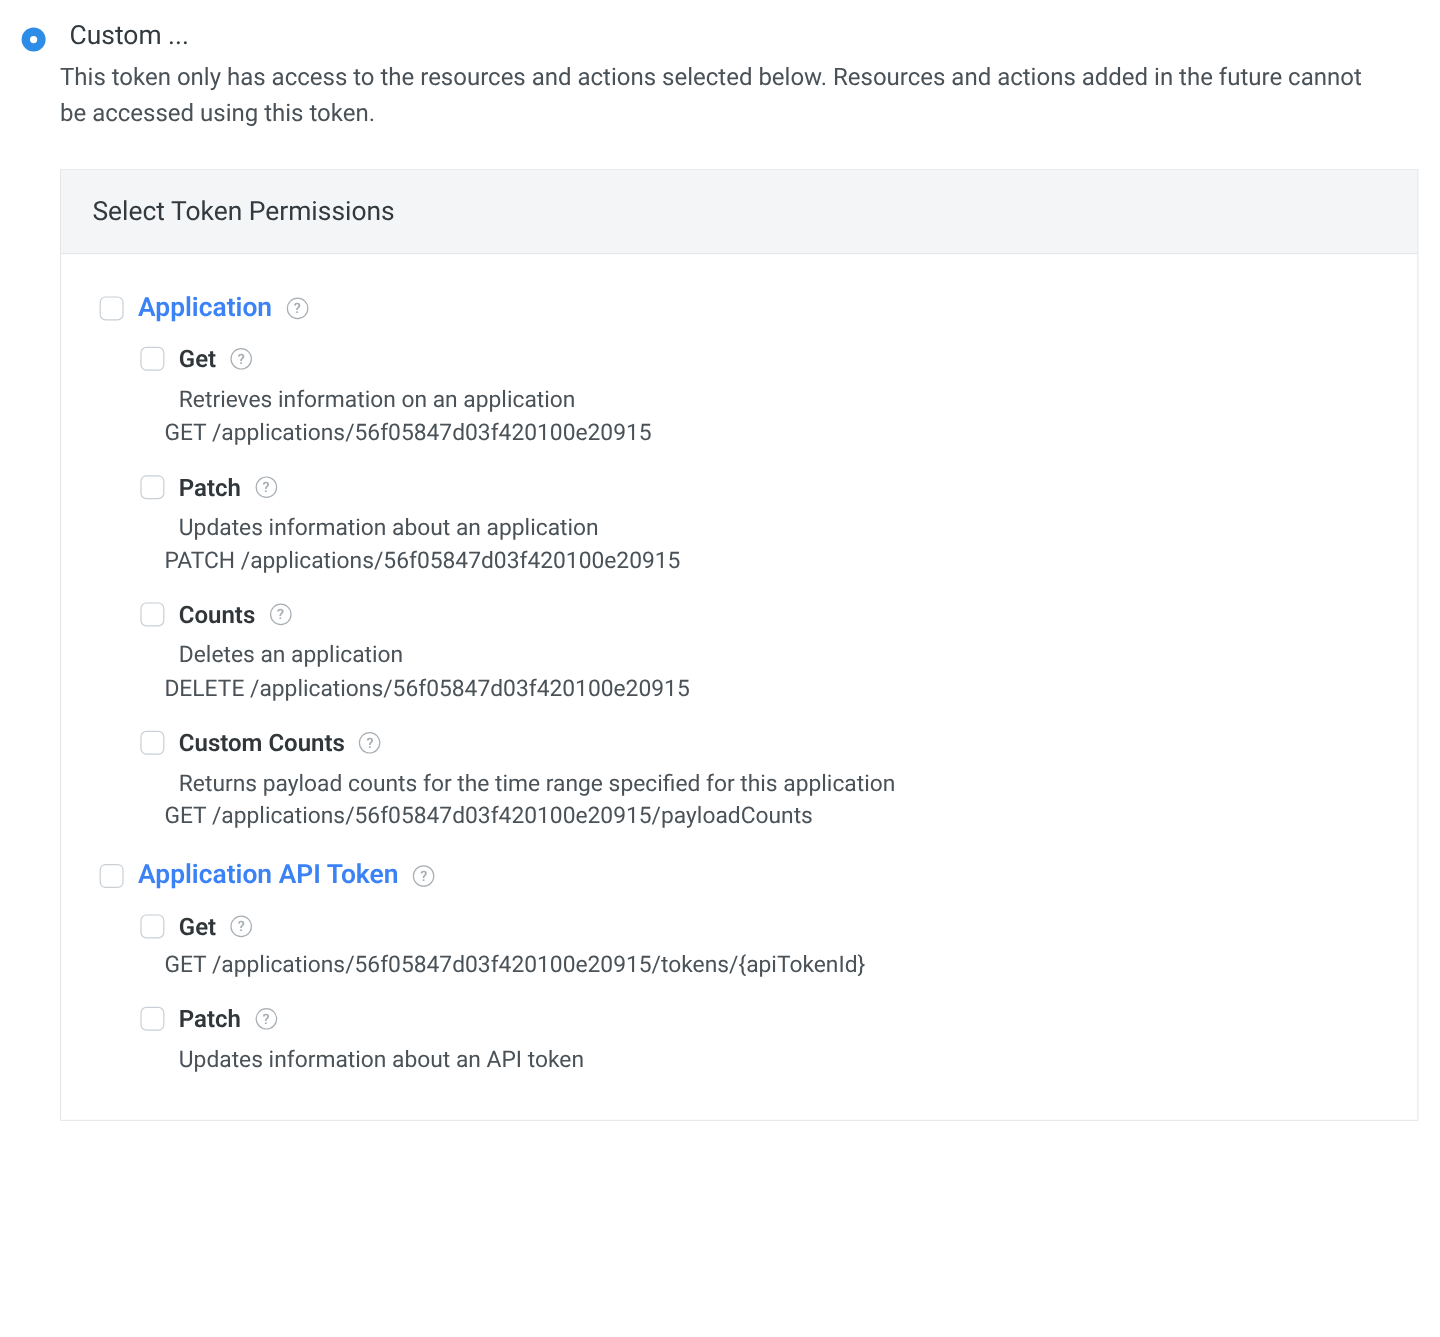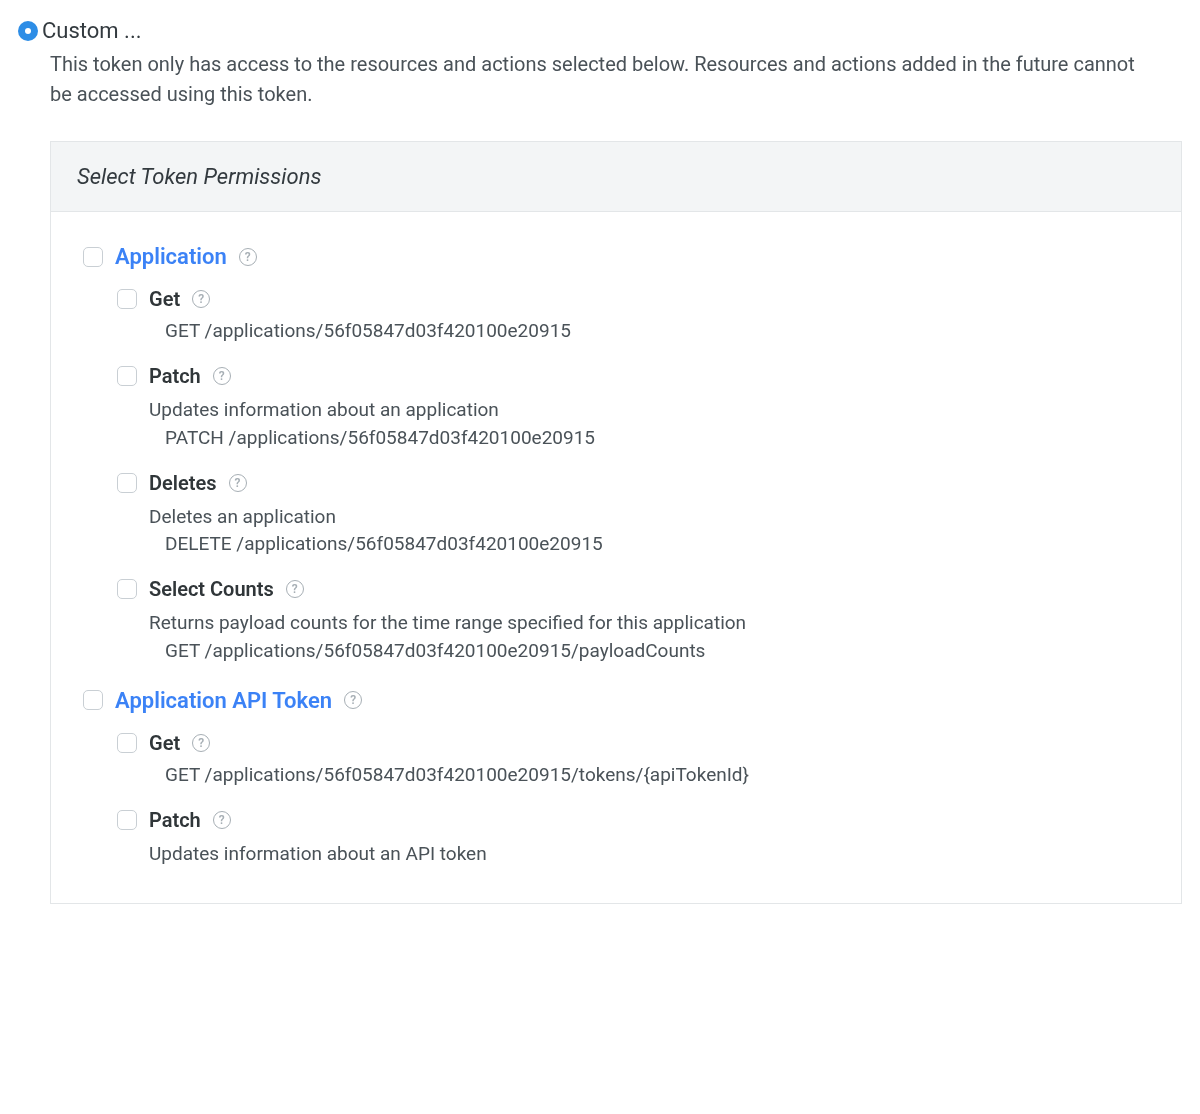--- a/index.html
+++ b/index.html
@@ -6,22 +6,22 @@
   body {
     margin: 0;
     padding: 18px;
     font-family: -apple-system, BlinkMacSystemFont, "Segoe UI", Roboto, "Helvetica Neue", Arial, sans-serif;
     background: #fff;
     color: #333a3f;
     width: 1200px;
   }
   .radio-row {
     display: flex;
-    align-items: center;
-    gap: 4px;
+    align-items: flex-end;
+    gap: 20px;
     margin-bottom: 6px;
   }
   .radio-outer {
     width: 20px;
     height: 20px;
     border-radius: 50%;
     background: #2d8de6;
     display: flex;
     align-items: center;
     justify-content: center;
@@ -47,21 +47,20 @@
     max-width: 1100px;
   }
   .panel {
     margin-left: 32px;
     border: 1px solid #e3e6e8;
   }
   .panel-header {
     background: #f3f5f6;
     padding: 22px 26px;
     border-bottom: 1px solid #e3e6e8;
-    font-style: italic;
   }
   .panel-title {
     font-size: 22px;
     color: #333a3f;
     font-weight: 400;
   }
   .panel-body {
     padding: 32px 32px 10px 32px;
     background: #fff;
   }
@@ -92,21 +91,21 @@
   .perm-desc {
     font-size: 19px;
     color: #4a5258;
     margin-left: 32px;
     margin-top: 4px;
     line-height: 1.45;
   }
   .perm-endpoint {
     font-size: 19px;
     color: #4a5258;
-    margin-left: 48px;
+    margin-left: 20px;
     margin-top: 2px;
   }
   .help-icon {
     width: 18px;
     height: 18px;
     border: 1.6px solid #a7afb5;
     border-radius: 50%;
     display: inline-flex;
     align-items: center;
     justify-content: center;
@@ -149,47 +148,48 @@
         <span class="group-title">Application</span>
         <span class="help-icon">?</span>
       </div>
 
       <div class="perm">
         <div class="perm-header">
           <span class="checkbox"></span>
           <span class="perm-title">Get</span>
           <span class="help-icon">?</span>
         </div>
+        <div class="perm-desc">Retrieves information on an application</div>
         <div class="perm-endpoint">GET /applications/56f05847d03f420100e20915</div>
       </div>
 
       <div class="perm">
         <div class="perm-header">
           <span class="checkbox"></span>
           <span class="perm-title">Patch</span>
           <span class="help-icon">?</span>
         </div>
         <div class="perm-desc">Updates information about an application</div>
         <div class="perm-endpoint">PATCH /applications/56f05847d03f420100e20915</div>
       </div>
 
       <div class="perm">
         <div class="perm-header">
           <span class="checkbox"></span>
-          <span class="perm-title">Deletes</span>
+          <span class="perm-title">Counts</span>
           <span class="help-icon">?</span>
         </div>
         <div class="perm-desc">Deletes an application</div>
         <div class="perm-endpoint">DELETE /applications/56f05847d03f420100e20915</div>
       </div>
 
       <div class="perm">
         <div class="perm-header">
           <span class="checkbox"></span>
-          <span class="perm-title">Select Counts</span>
+          <span class="perm-title">Custom Counts</span>
           <span class="help-icon">?</span>
         </div>
         <div class="perm-desc">Returns payload counts for the time range specified for this application</div>
         <div class="perm-endpoint">GET /applications/56f05847d03f420100e20915/payloadCounts</div>
       </div>
     </div>
 
     <div class="group">
       <div class="group-header">
         <span class="checkbox"></span>

